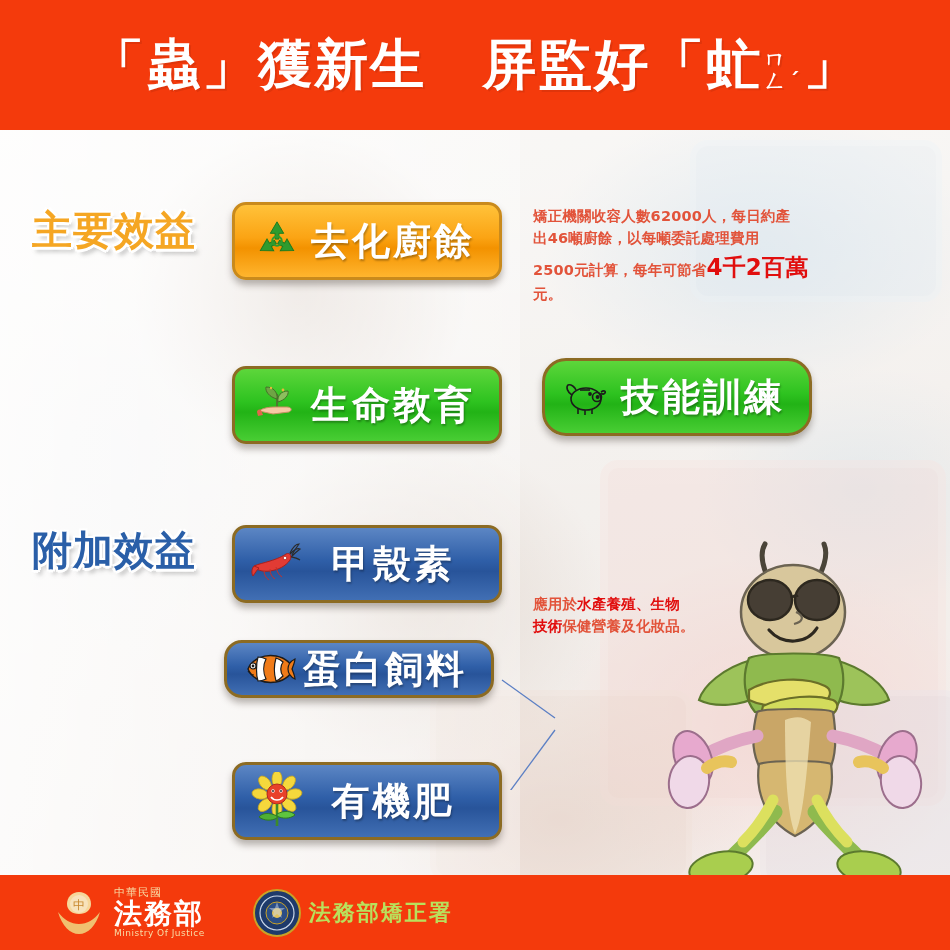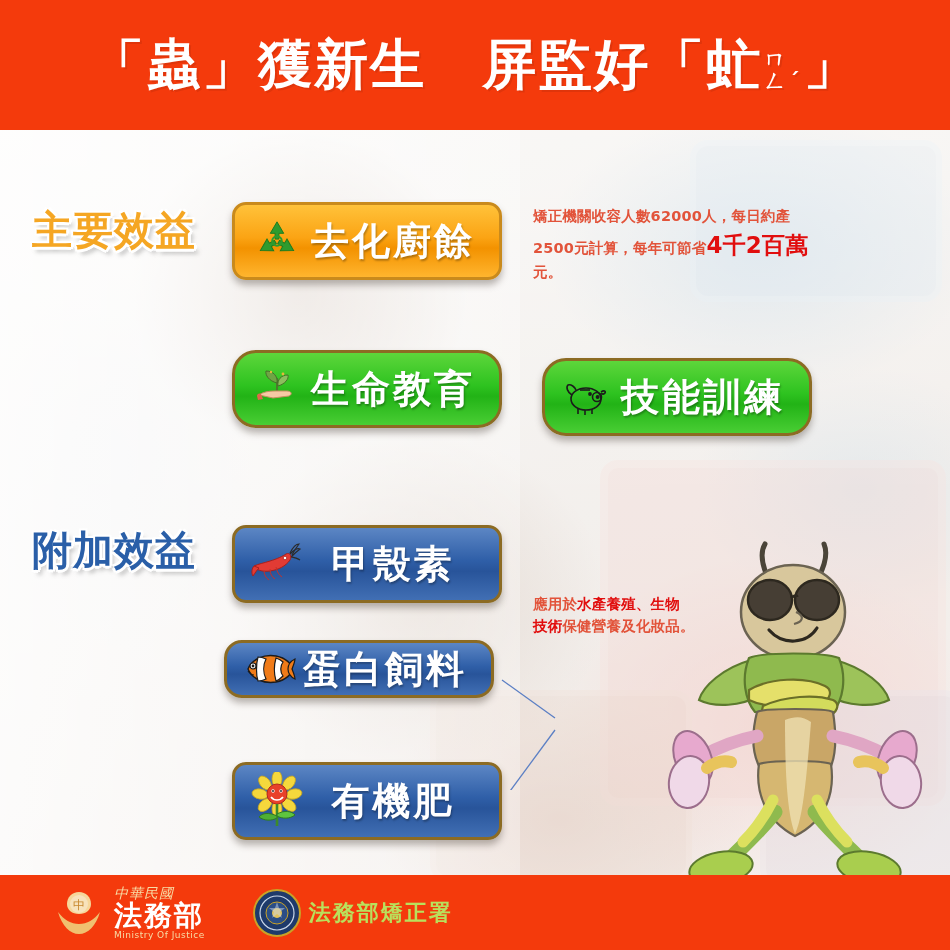--- a/index.html
+++ b/index.html
@@ -149,21 +149,21 @@
   .pill-green {
     background: linear-gradient(to bottom, #5DD63B 0%, #2EC320 45%, #22B316 60%, #49CE34 100%);
     border: 3px solid #8C6B23;
   }
   .pill-blue {
     background: linear-gradient(to bottom, #5C86C4 0%, #2F5FA8 45%, #28549A 60%, #416FB4 100%);
     border: 3px solid #8C6B23;
   }
 
   .pill-a { left: 232px; top: 72px;  width: 270px; height: 78px; }
-  .pill-b { left: 232px; top: 220px; width: 270px; height: 78px; border-radius: 24px; }
+  .pill-b { left: 232px; top: 236px; width: 270px; height: 78px; }
   .pill-c { left: 542px; top: 228px; width: 270px; height: 78px; border-radius: 24px; }
   .pill-d { left: 232px; top: 388px; width: 270px; height: 78px; margin-top: 7px; }
   .pill-e { left: 224px; top: 510px; width: 270px; height: 58px; border-radius: 18px; }
   .pill-f { left: 232px; top: 632px; width: 270px; height: 78px; }
 
   
   .annot {
     position: absolute;
     font-size: 14.5px;
     line-height: 1.5;
@@ -210,21 +210,21 @@
     gap: 8px;
   }
   .logo-moj { margin-left: 52px; }
   .logo-aoc { margin-left: 48px; }
   .moj-text {
     display: flex;
     flex-direction: column;
     line-height: 1;
     color: #F5D08A;
   }
-  .moj-roc { font-size: 14px; letter-spacing: 1px; color: #F7DCA6; font-style: italic; }
+  .moj-roc { font-size: 11px; letter-spacing: 1px; color: #F7DCA6; }
   .moj-name { font-size: 28px; font-weight: bold; letter-spacing: 2px; color: #ffffff; margin: 2px 0 1px; }
   .moj-en { font-size: 9px; letter-spacing: 0.5px; color: #F7DCA6; }
   .aoc-name {
     font-size: 22px;
     font-weight: bold;
     letter-spacing: 2px;
     color: #B9E05C;
   }
 </style>
 </head>
@@ -364,20 +364,21 @@
           <path d="M26 32 L26 54" stroke="#3C8A2C" stroke-width="2.6" fill="none"></path>
           <path d="M26 44 C18 40 11 41 8 45 C13 49 21 49 26 46 Z" fill="#4FAF34" stroke="#2F7A22" stroke-width="1"></path>
           <path d="M26 42 C33 38 41 39 44 43 C39 47 31 47 26 44 Z" fill="#5EC43E" stroke="#2F7A22" stroke-width="1"></path>
         </svg>
       </div>
       <div class="pill-label">有機肥</div>
     </div>
 
     <div class="annot annot-main">
       <div>矯正機關收容人數62000人，每日約產</div>
+      <div>出46噸廚餘，以每噸委託處理費用</div>
       <div><span>2500元計算，每年可節省</span><span class="hl">4千2百萬</span><span>元。</span></div>
     </div>
 
     <div class="annot annot-extra">
       <div><span>應用於</span><span class="hl">水產養殖、生物</span></div>
       <div><span class="hl">技術</span><span>保健營養及化妝品。</span></div>
     </div>
 
     <div class="mascot">
       <svg width="300" height="385" viewBox="0 0 300 385">

